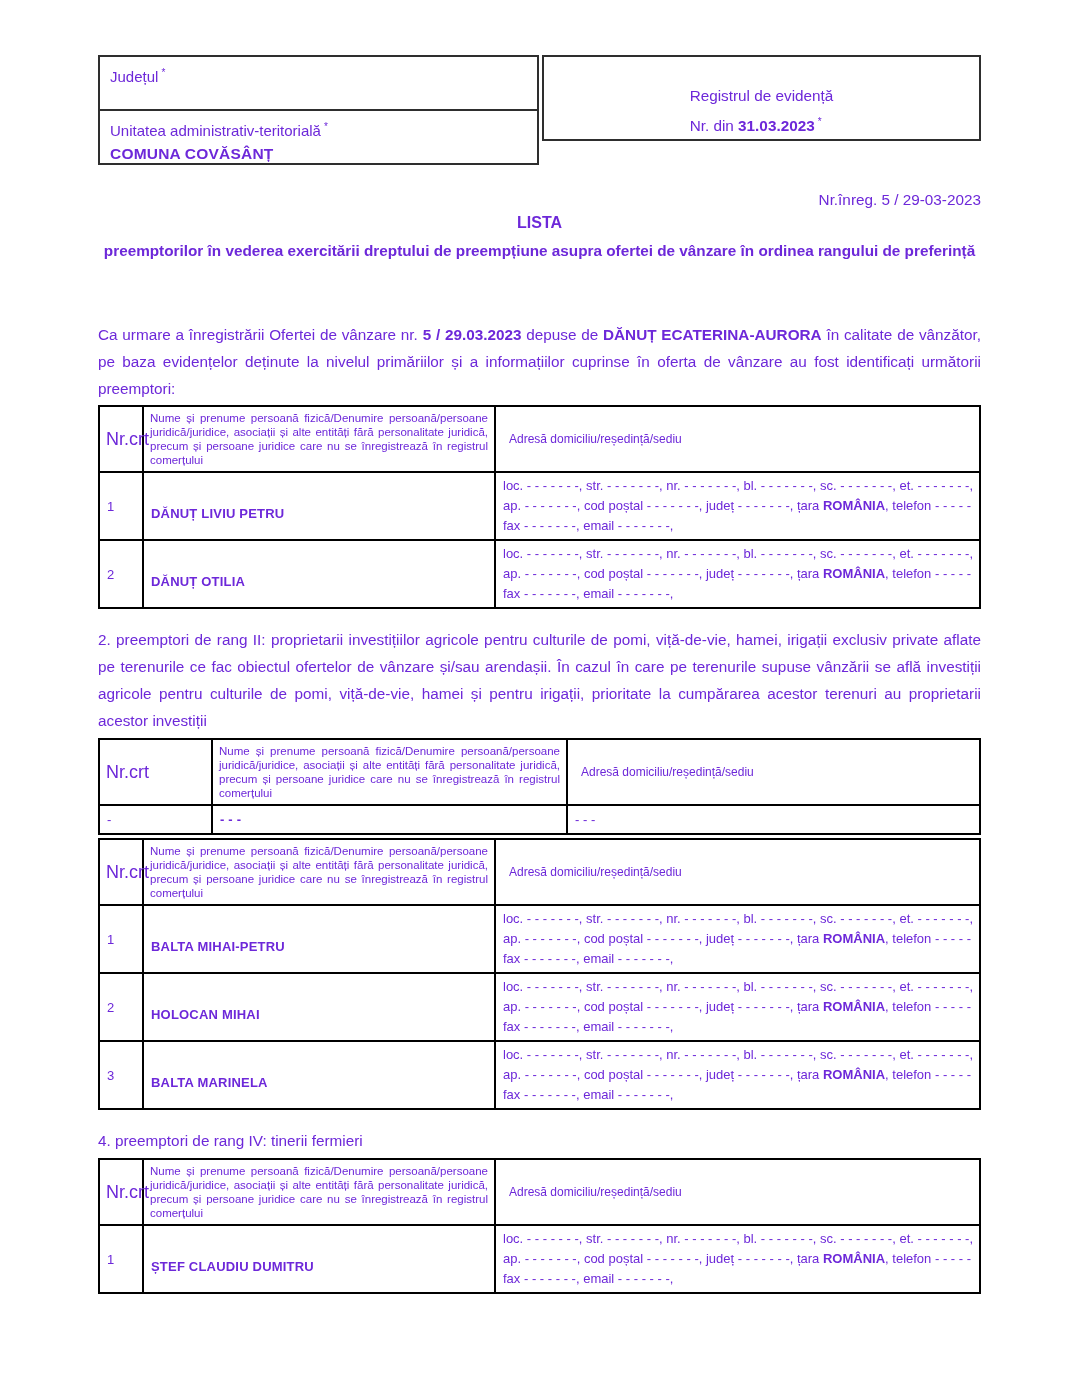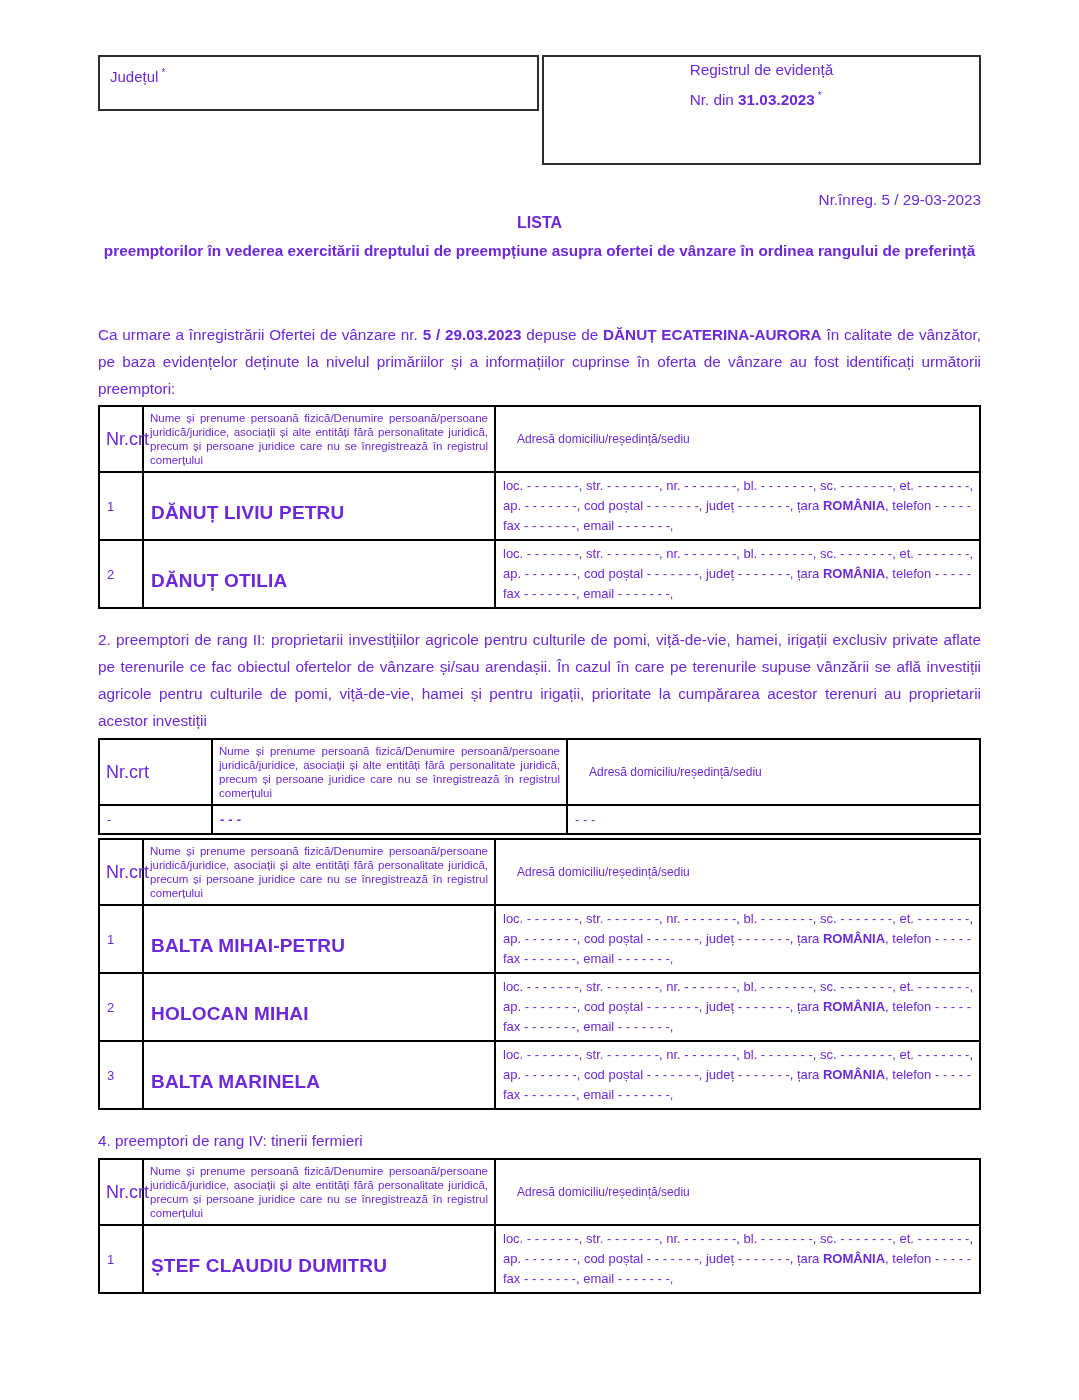--- a/index.html
+++ b/index.html
@@ -23,24 +23,24 @@
     border: 2px solid #2e2e2e;
     padding: 5px 10px 0 10px;
   }
   .hcell + .hcell { margin-top: -2px; }
   .hlabel { font-size: 15px; line-height: 22px; }
   .hvalue { font-size: 15.5px; font-weight: bold; line-height: 23px; letter-spacing: 0.2px; }
   .star { font-size: 10px; vertical-align: super; margin-left: 3px; }
   .hdr-right {
     flex: 1;
     margin-left: 3px;
-    height: 110px;
+    height: 86px;
     border: 2px solid #2e2e2e;
     display: flex;
-    align-items: flex-start;
+    align-items: flex-end;
     justify-content: center;
   }
   .reg-inner { text-align: left; font-size: 15.3px; line-height: 26px; }
   .b { font-weight: bold; }
 
   
   .reg-no { margin-top: 26px; text-align: right; font-size: 15.3px; }
   .doc-title { margin-top: 5px; text-align: center; font-size: 16px; font-weight: bold; }
   .doc-subtitle { margin-top: 5px; text-align: center; font-size: 15.3px; font-weight: bold; line-height: 28px; }
 
@@ -59,38 +59,42 @@
     margin-top: 3px;
   }
   table.t th, table.t td { border: 2px solid #000000; vertical-align: middle; }
   col.c-nr   { width: 44px; }
   col.c-name { width: 352px; }
   table.t2 col.c-nr   { width: 113px; }
   table.t2 col.c-name { width: 355px; }
   th { font-weight: normal; text-align: left; }
   .th-nr   { font-size: 18px; padding: 2px 4px 2px 6px; }
   .th-name { font-size: 11.5px; line-height: 14px; text-align: justify; padding: 4px 6px; }
-  .th-addr { font-size: 12px; padding: 2px 4px 2px 21px; }
+  .th-addr { font-size: 12px; padding: 2px 4px 2px 13px; }
   .td-nr   { font-size: 13px; padding: 2px 4px 2px 7px; height: 66px; }
   .t2 .td-nr { height: 29px; }
-  .td-name { font-size: 19px; font-weight: bold; letter-spacing: 0.2px; padding: 16px 4px 2px 7px; }
+  .td-name { font-size: 13px; font-weight: bold; letter-spacing: 0.2px; padding: 16px 4px 2px 7px; }
   .td-addr { font-size: 13px; padding: 3px 4px 3px 7px; }
   .td-addr-simple { font-size: 13px; padding: 2px 4px 2px 7px; }
   .al { line-height: 20px; white-space: nowrap; overflow: hidden; }
 </style>
 </head>
 <body>
 
 <div class="page">
   <div class="content">
 
     <div class="hdr">
       <div class="hdr-left">
         <div class="hcell">
           <div class="hlabel"><span>Județul</span><sup class="star">*</sup></div>
+        </div>
+        <div class="hcell">
+          <div class="hlabel"><span>Unitatea administrativ-teritorială</span><sup class="star">*</sup></div>
+          <div class="hvalue">COMUNA COVĂSÂNȚ</div>
         </div>
       </div>
       <div class="hdr-right">
         <div class="reg-inner">
           <div>Registrul de evidență</div>
           <div><span>Nr. din </span><span class="b">31.03.2023</span><sup class="star">*</sup></div>
         </div>
       </div>
     </div>
 

